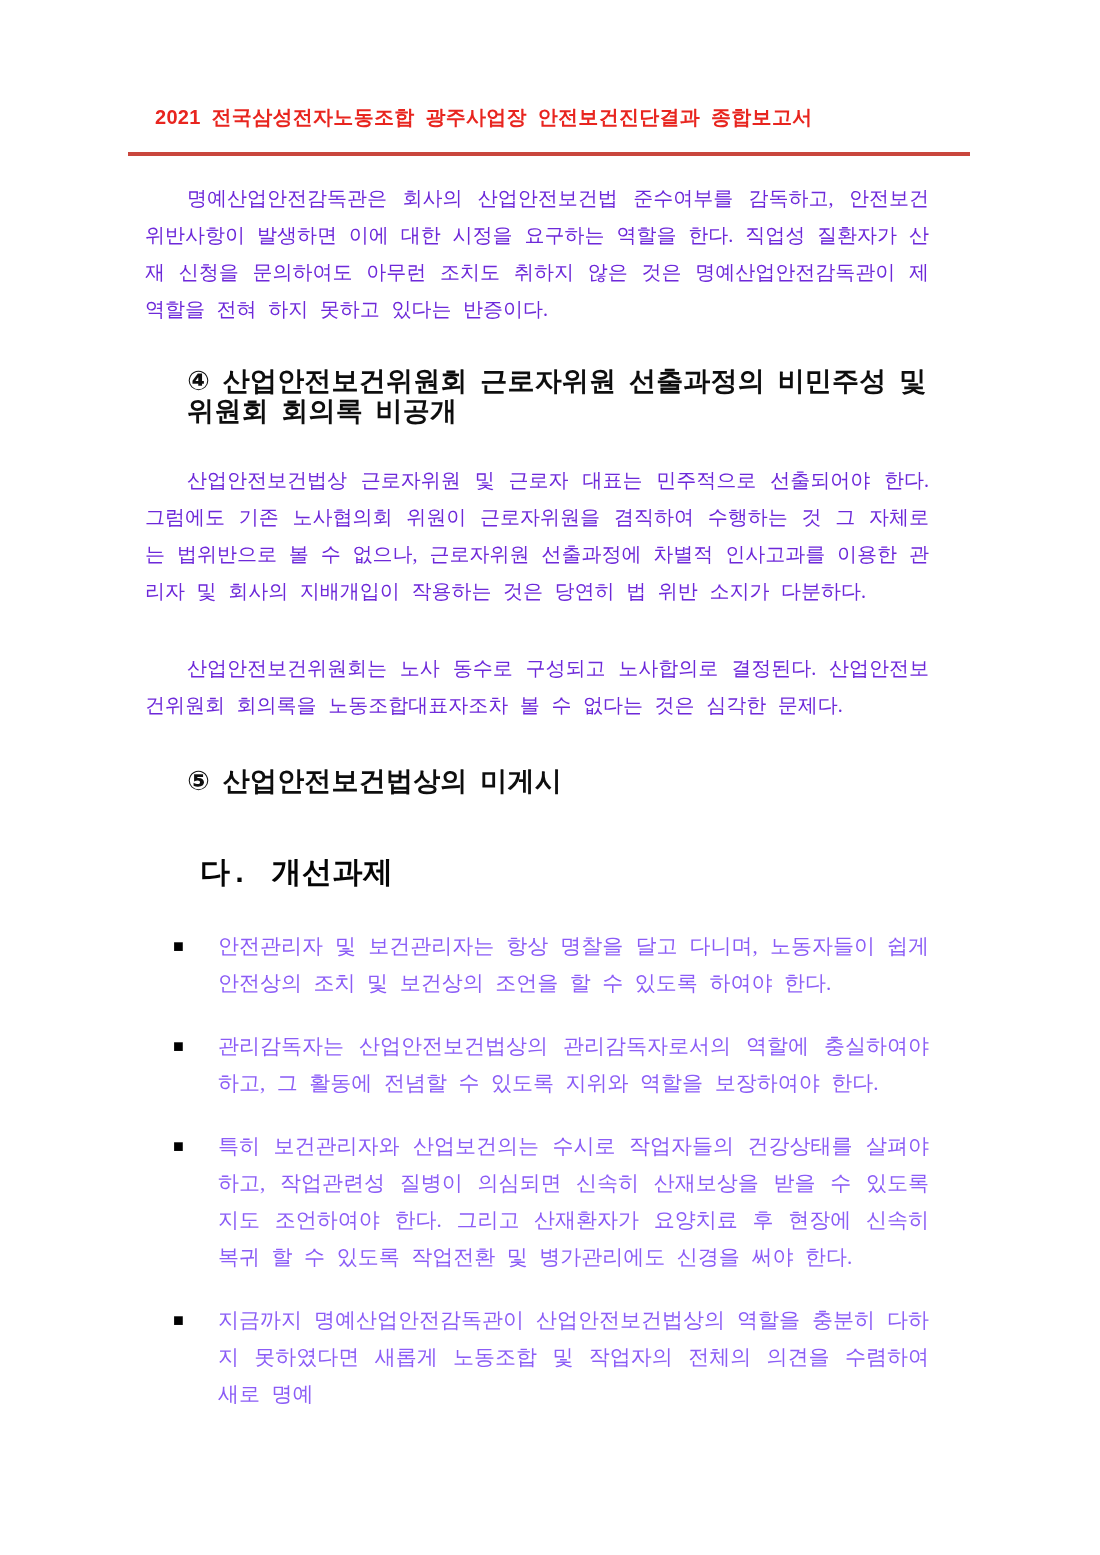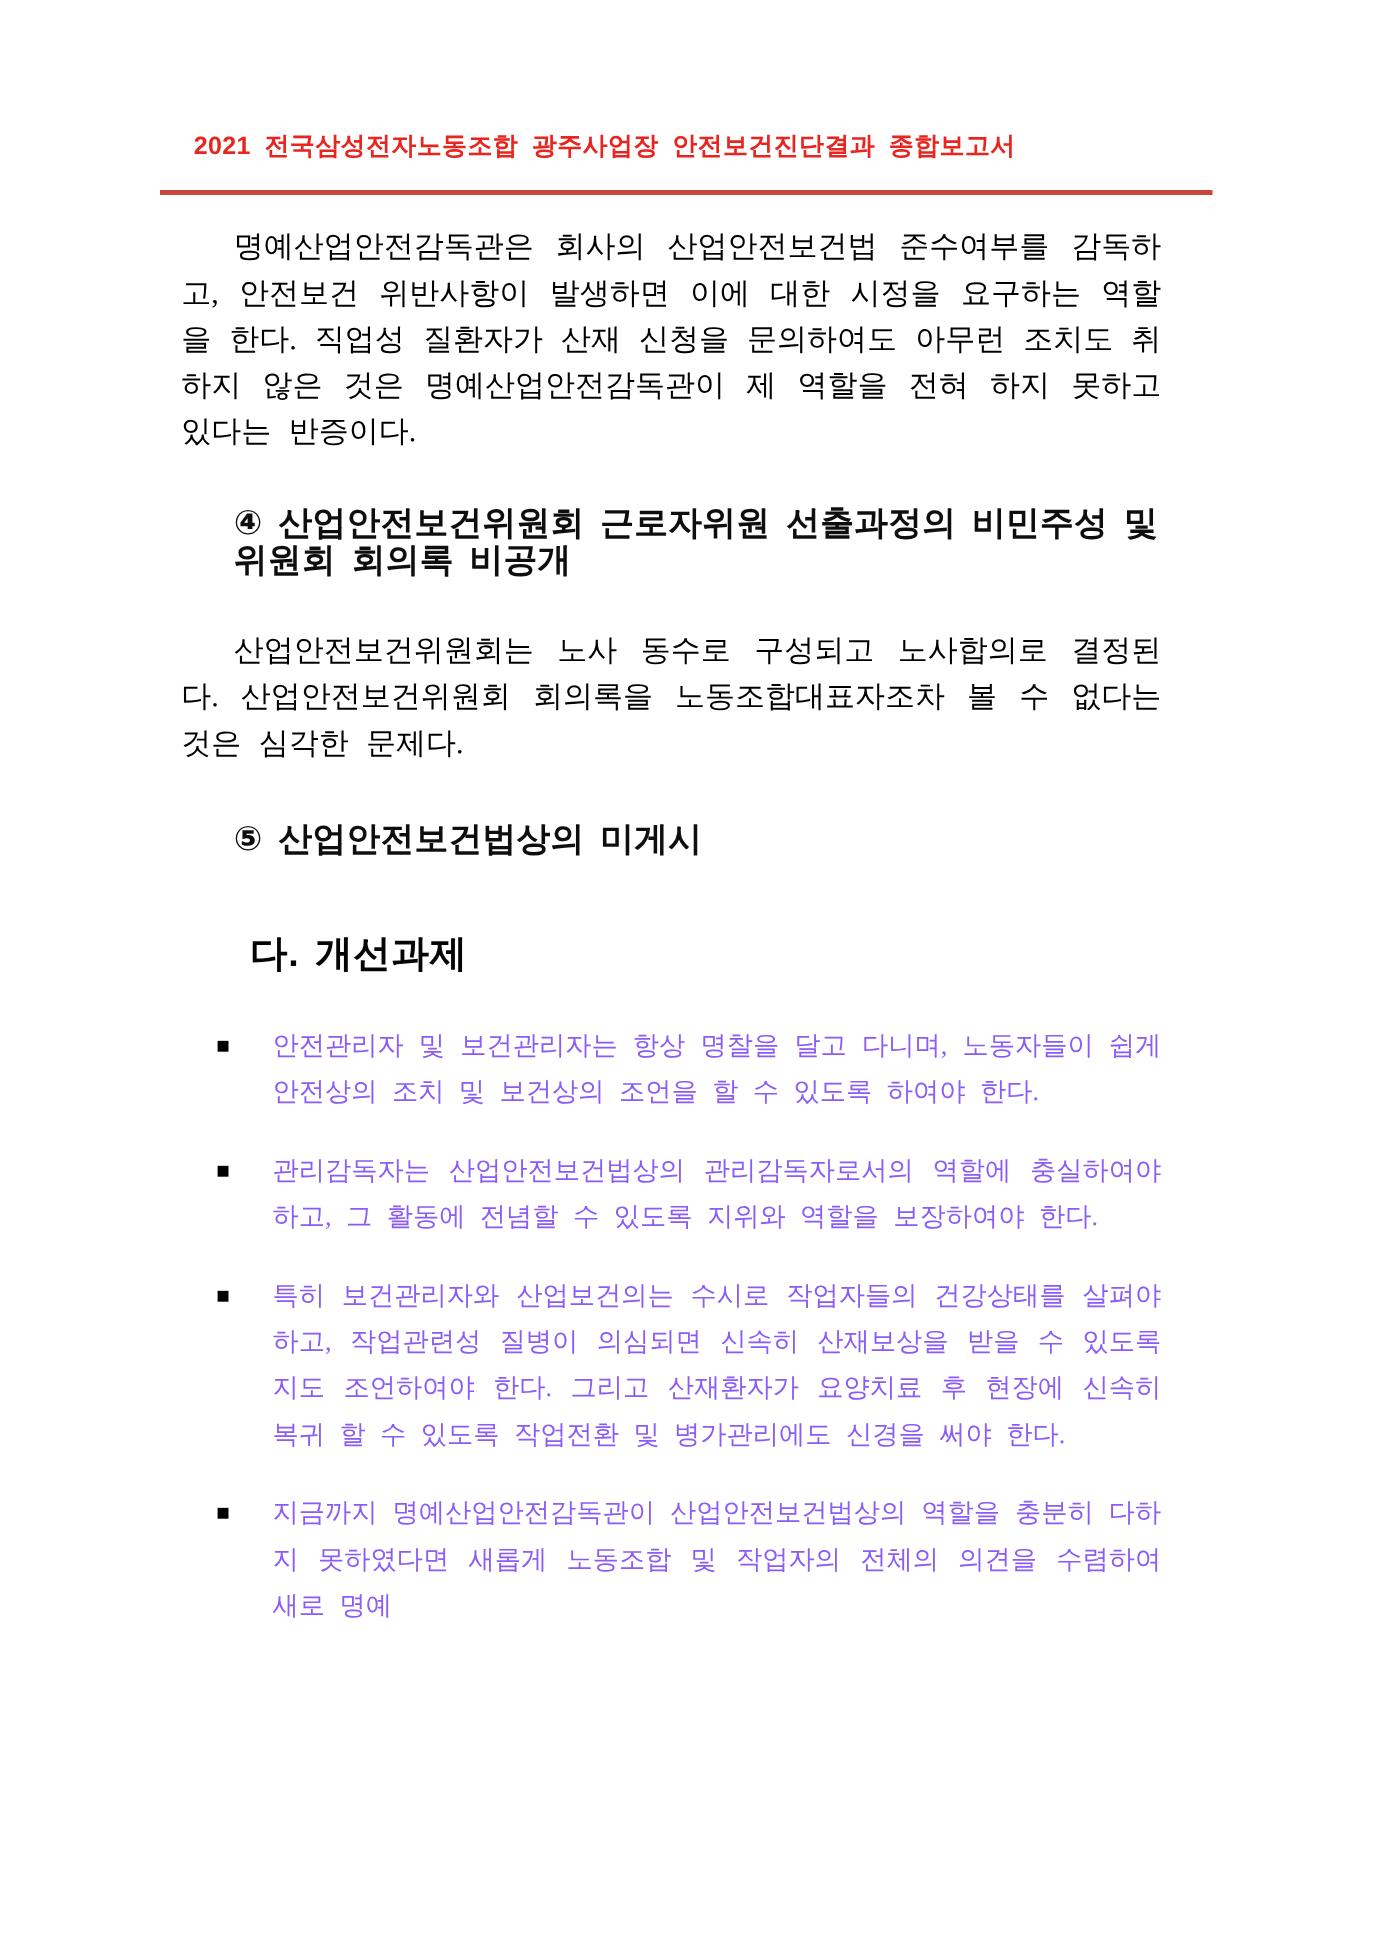--- a/index.html
+++ b/index.html
@@ -29,45 +29,45 @@
     word-spacing: 5px;
   }
   .header-rule {
     height: 4px;
     background: #c9463d;
     width: 842px;
     margin: 22px 0 0 -17px;
     border: none;
   }
   .body-para {
-    font-size: 24px;
+    font-size: 20px;
     line-height: 37px;
     text-align: justify;
     text-indent: 42px;
     word-spacing: 0.33em;
     margin: 0;
-    color: #000000;
+    color: #6d28d9;
   }
   .mt-a { margin-top: 24px; }
   .mt-b { margin-top: 36px; }
   .mt-c { margin-top: 40px; }
   .mt-d { margin-top: 34px; }
   .num-heading {
     font-family: "Liberation Sans", "DejaVu Sans", sans-serif;
     font-weight: bold;
     font-size: 27px;
     line-height: 30px;
     color: #0e0e0e;
     margin: 38px 0 0 42px;
     word-spacing: 5px;
     letter-spacing: 0.2px;
   }
   .mt-h2 { margin-top: 42px; }
   .section-heading {
-    font-family: Liberation Sans, sans-serif;
+    font-family: Liberation Mono, monospace;
     font-weight: bold;
     font-size: 30px;
     line-height: 36px;
     color: #050505;
     margin: 60px 0 0 55px;
     letter-spacing: 0.5px;
     word-spacing: 4px;
   }
   .bullet-list {
     margin-top: 36px;
@@ -112,20 +112,21 @@
 
   <div>
     <div class="header-title">2021 전국삼성전자노동조합 광주사업장 안전보건진단결과 종합보고서</div>
     <div class="header-rule"></div>
   </div>
 
   <p class="body-para mt-a">명예산업안전감독관은 회사의 산업안전보건법 준수여부를 감독하고, 안전보건 위반사항이 발생하면 이에 대한 시정을 요구하는 역할을 한다. 직업성 질환자가 산재 신청을 문의하여도 아무런 조치도 취하지 않은 것은 명예산업안전감독관이 제 역할을 전혀 하지 못하고 있다는 반증이다.</p>
 
   <h3 class="num-heading">④ 산업안전보건위원회 근로자위원 선출과정의 비민주성 및 위원회 회의록 비공개</h3>
 
+  <p class="body-para mt-b">산업안전보건법상 근로자위원 및 근로자 대표는 민주적으로 선출되어야 한다. 그럼에도 기존 노사협의회 위원이 근로자위원을 겸직하여 수행하는 것 그 자체로는 법위반으로 볼 수 없으나, 근로자위원 선출과정에 차별적 인사고과를 이용한 관리자 및 회사의 지배개입이 작용하는 것은 당연히 법 위반 소지가 다분하다.</p>
 
   <p class="body-para mt-c">산업안전보건위원회는 노사 동수로 구성되고 노사합의로 결정된다. 산업안전보건위원회 회의록을 노동조합대표자조차 볼 수 없다는 것은 심각한 문제다.</p>
 
   <h3 class="num-heading mt-h2">⑤ 산업안전보건법상의 미게시</h3>
 
 
   <h2 class="section-heading">다. 개선과제</h2>
 
   <div class="bullet-list">
 

